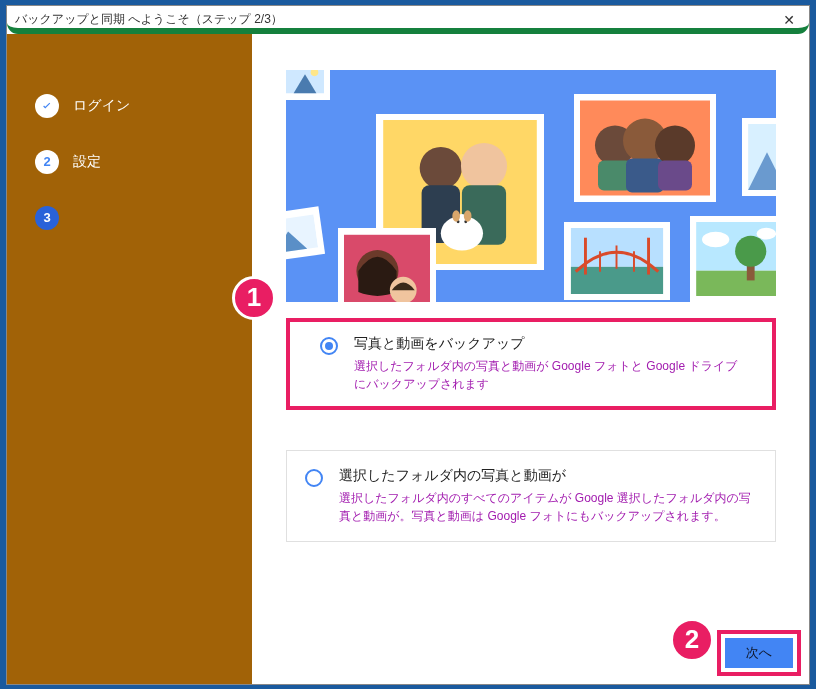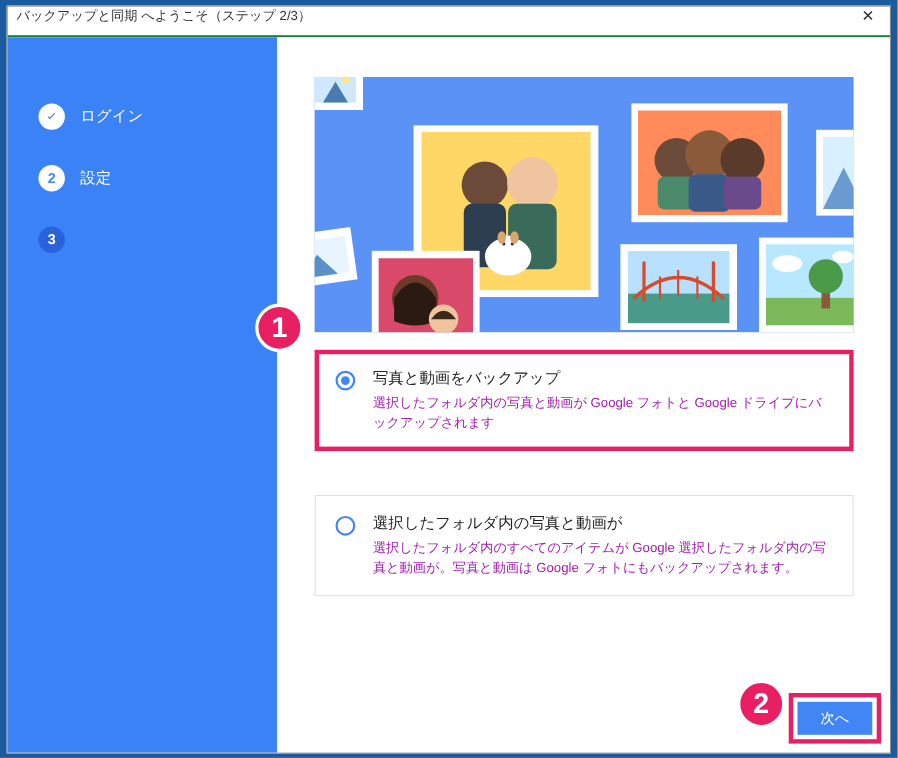--- a/index.html
+++ b/index.html
@@ -1,42 +1,42 @@
 <!DOCTYPE html>
 <html><head>
 <meta charset="utf-8">
 <style>
 * { margin: 0; padding: 0; box-sizing: border-box; }
 body { font-family: "Meiryo", "Hiragino Sans", sans-serif; background: #1a5a9e; display: flex; align-items: center; justify-content: center; height: 689px; width: 816px; overflow: hidden; }
 .window { width: 804px; height: 680px; background: #fff; position: relative; display: flex; flex-direction: column; border: 1px solid #888; }
-.titlebar { height: 28px; display: flex; align-items: flex-start; justify-content: space-between; padding: 0 8px; font-size: 12px; color: #333; border-bottom: 2px solid #15803d; }
+.titlebar { height: 28px; display: flex; align-items: flex-end; justify-content: space-between; padding: 0 8px; font-size: 12px; color: #333; border-bottom: 6px solid #15803d; border-radius: 11px; }
 .close-x { font-size: 14px; cursor: pointer; padding: 0 6px; color: #333; font-family: Arial, sans-serif; }
 .body { flex: 1; display: flex; position: relative; }
-.sidebar { width: 245px; background: #3b82f6; padding: 60px 0 0 28px; color: #fff; }
+.sidebar { width: 245px; background: #a16207; padding: 60px 0 0 28px; color: #fff; }
 .step { display: flex; align-items: center; margin-bottom: 32px; font-size: 14px; }
 .step-icon { width: 24px; height: 24px; border-radius: 50%; display: flex; align-items: center; justify-content: center; margin-right: 14px; font-size: 13px; font-weight: bold; }
 .step-done { background: #fff; color: #4285f4; }
 .step-active { background: #fff; color: #4285f4; }
 .step-inactive { background: #2962d9; color: #fff; }
 .check-svg { width: 14px; height: 14px; }
 .main { flex: 1; position: relative; background: #fff; }
 .hero { position: absolute; top: 36px; left: 34px; width: 490px; height: 232px; background: #5a92f5; overflow: hidden; }
 .frame { position: absolute; background: #fff; padding: 6px; }
 .frame-inner { width: 100%; height: 100%; }
 .options { position: absolute; top: 284px; left: 34px; width: 490px; }
 .option { border: 1px solid #e0e0e0; padding: 16px 18px; display: flex; align-items: flex-start; background: #fff; position: relative; }
-.option.selected { border: 4px solid #e91e63; padding: 13px 15px; justify-content: center; }
+.option.selected { border: 4px solid #e91e63; padding: 13px 30px; justify-content: center; }
 .radio { width: 18px; height: 18px; border: 2px solid #4285f4; border-radius: 50%; margin-right: 16px; margin-top: 2px; display: flex; align-items: center; justify-content: center; flex-shrink: 0; }
 .radio.checked::after { content: ""; width: 8px; height: 8px; background: #4285f4; border-radius: 50%; }
 .option-text { flex: 1; }
 .option-title { font-size: 14px; color: #222; margin-bottom: 4px; }
 .option-desc { font-size: 12px; color: #a21caf; line-height: 1.5; }
 .gap { height: 40px; }
 .next-wrap { position: absolute; bottom: 8px; right: 8px; border: 4px solid #e91e63; padding: 4px; }
-.next-btn { background: #4285f4; color: #ffffff; border: none; width: 68px; height: 30px; font-size: 13px; cursor: pointer; font-family: inherit; }
+.next-btn { background: #4285f4; color: #0f172a; border: none; width: 68px; height: 30px; font-size: 13px; cursor: pointer; font-family: inherit; }
 .annot { position: absolute; width: 44px; height: 44px; border-radius: 50%; background: #e91e63; color: #fff; display: flex; align-items: center; justify-content: center; font-size: 26px; font-weight: bold; z-index: 10; border: 3px solid #fff; }
 .annot1 { top: 242px; left: 225px; }
 .annot2 { top: 584px; right: 95px; }
 </style>
 </head>
 <body>
 
 <div class="window">
   <div class="titlebar">
     <span>バックアップと同期 へようこそ（ステップ 2/3）</span>

